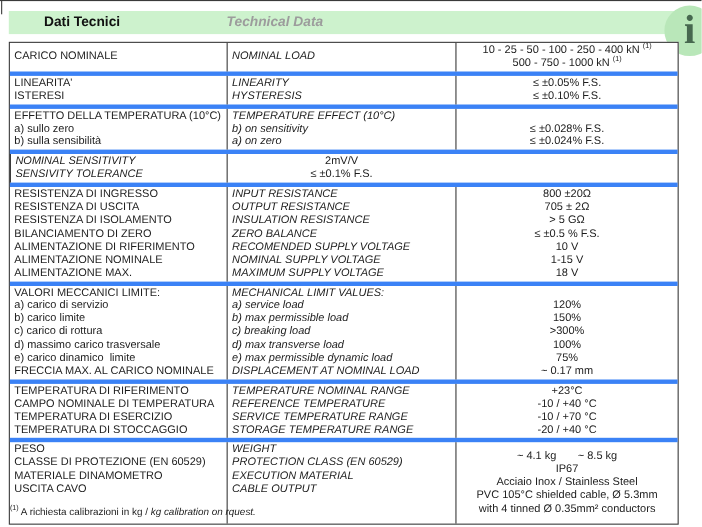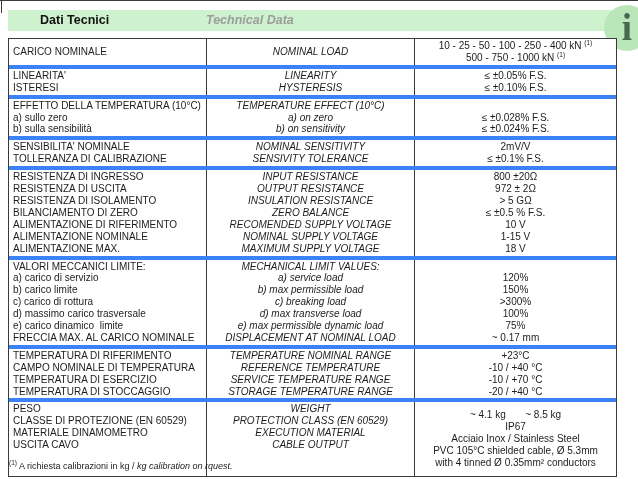--- a/index.html
+++ b/index.html
@@ -16,21 +16,21 @@
   .info{position:absolute;left:604px;top:5px;width:46px;height:46px;border-radius:50%;
         background:#b9e7b9;display:flex;align-items:center;justify-content:center;}
   .info span{font-family:"Liberation Serif",serif;font-weight:bold;font-size:37px;
              color:#47684f;line-height:1;transform:translateY(-1px);}
 
   .spec-table{position:absolute;left:8px;top:38px;width:609px;border:1px solid #3a3a3a;
               box-sizing:border-box;background:#fff;}
   .row{display:grid;grid-template-columns:197px 208px 1fr;border-top:4px solid #3b82f6;}
   .row:first-child{border-top:none;}
   .cell{padding:1px 4px;display:flex;flex-direction:column;justify-content:center;box-sizing:border-box;}
-  .cell.en,.cell.val{border-left:1px solid #3a3a3a;text-align:center;}
+  .cell.en,.cell.val{border-left:1px solid #3a3a3a;}
   .cell.en{font-style:italic;}
   .cell.val{text-align:center;padding:1px 2px;}
   .line{min-height:11.9px;line-height:11.9px;font-size:10px;white-space:pre-wrap;}
   .seg-it{}
   .seg-bi{font-style:italic;font-weight:bold;}
   .seg-sup{vertical-align:super;font-size:6.5px;line-height:0;}
 
   .footnote{position:absolute;left:9px;top:459px;font-size:9px;color:#1c1c1c;}
   .footnote sup{font-size:6.5px;}
   .footnote em{font-style:italic;}
@@ -79,34 +79,30 @@
         </div>
       </div>
       <div class="row">
         <div class="cell it">
           <div class="line">EFFETTO DELLA TEMPERATURA (10°C)</div>
           <div class="line">a) sullo zero</div>
           <div class="line">b) sulla sensibilità</div>
         </div>
         <div class="cell en">
           <div class="line">TEMPERATURE EFFECT (10°C)</div>
+          <div class="line">b) on sensitivity</div>
           <div class="line">a) on zero</div>
-          <div class="line">b) on sensitivity</div>
         </div>
         <div class="cell val">
           <div class="line"></div>
           <div class="line">≤ ±0.028% F.S.</div>
           <div class="line">≤ ±0.024% F.S.</div>
         </div>
       </div>
       <div class="row">
-        <div class="cell it">
-          <div class="line">SENSIBILITA' NOMINALE</div>
-          <div class="line">TOLLERANZA DI CALIBRAZIONE</div>
-        </div>
         <div class="cell en">
           <div class="line">NOMINAL SENSITIVITY</div>
           <div class="line">SENSIVITY TOLERANCE</div>
         </div>
         <div class="cell val">
           <div class="line">2mV/V</div>
           <div class="line">≤ ±0.1% F.S.</div>
         </div>
       </div>
       <div class="row">
@@ -123,21 +119,21 @@
           <div class="line">INPUT RESISTANCE</div>
           <div class="line">OUTPUT RESISTANCE</div>
           <div class="line">INSULATION RESISTANCE</div>
           <div class="line">ZERO BALANCE</div>
           <div class="line">RECOMENDED SUPPLY VOLTAGE</div>
           <div class="line">NOMINAL SUPPLY VOLTAGE</div>
           <div class="line">MAXIMUM SUPPLY VOLTAGE</div>
         </div>
         <div class="cell val">
           <div class="line">800 ±20Ω</div>
-          <div class="line">972 ± 2Ω</div>
+          <div class="line">705 ± 2Ω</div>
           <div class="line">&gt; 5 GΩ</div>
           <div class="line">≤ ±0.5 % F.S.</div>
           <div class="line">10 V</div>
           <div class="line">1-15 V</div>
           <div class="line">18 V</div>
         </div>
       </div>
       <div class="row">
         <div class="cell it">
           <div class="line">VALORI MECCANICI LIMITE:</div>

